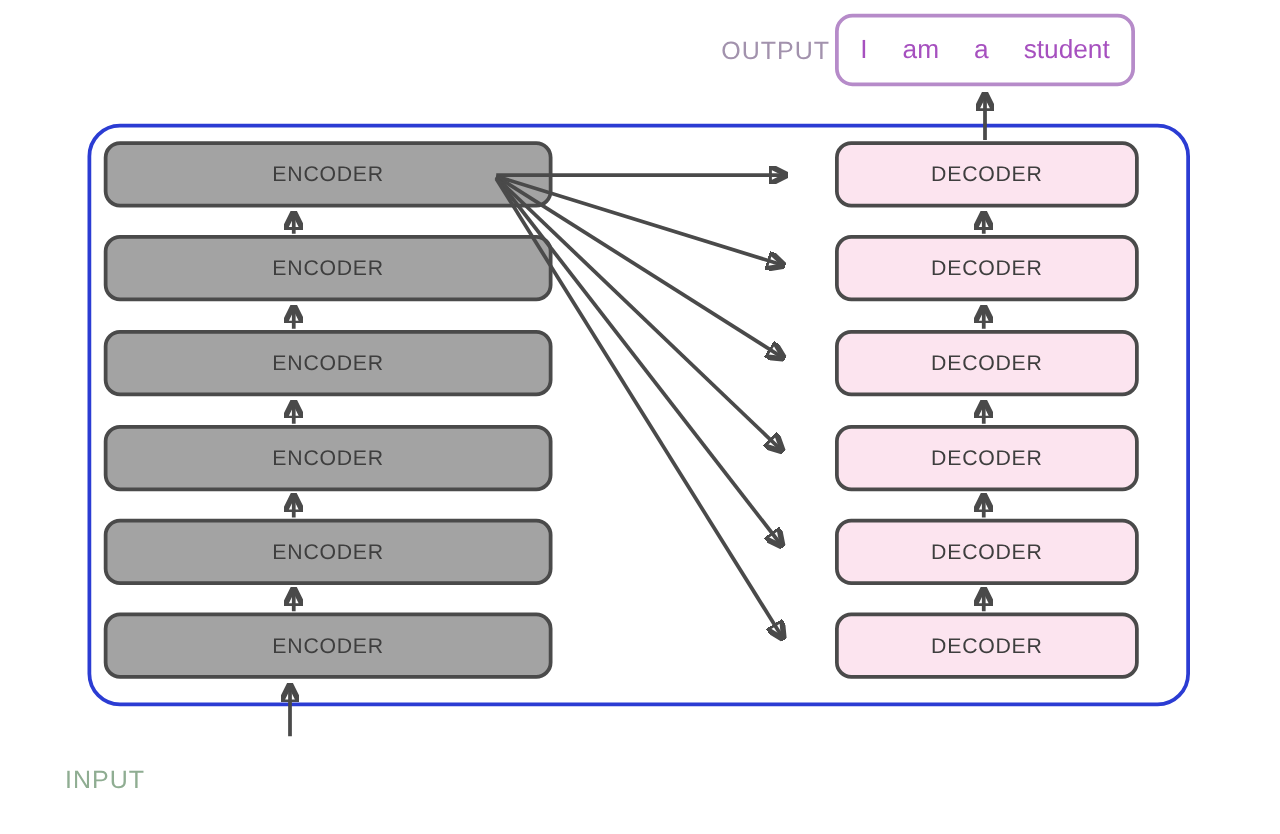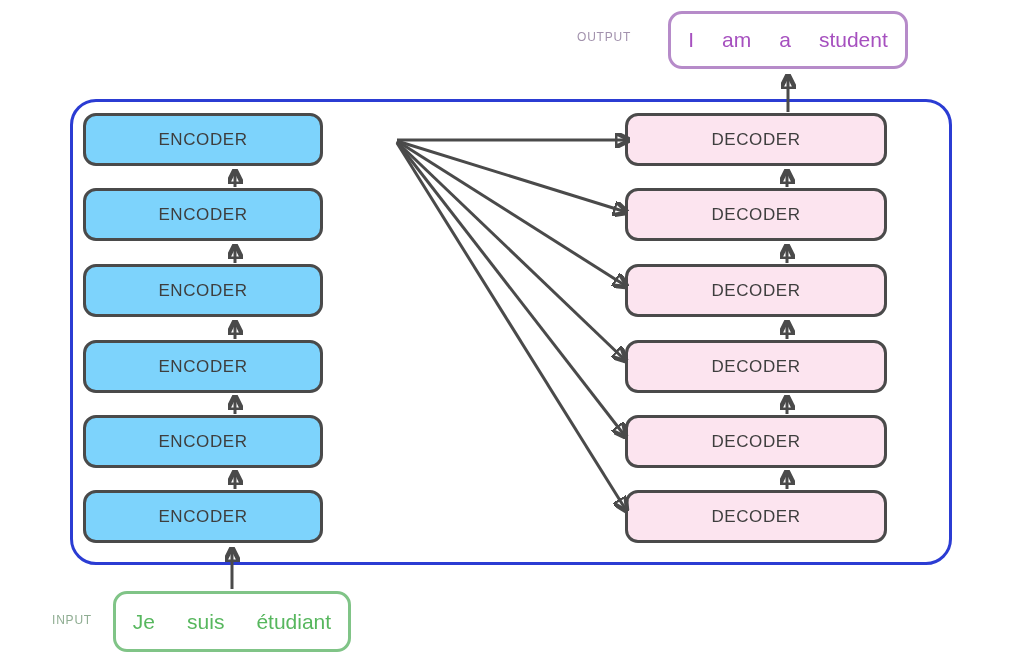--- a/index.html
+++ b/index.html
@@ -27,22 +27,22 @@
   .block {
     position: absolute;
     height: 53px;
     border: 3px solid #4a4a4a;
     border-radius: 13px;
     display: flex; align-items: center; justify-content: center;
     font-size: 17px;
     letter-spacing: 0.6px;
     color: #3e3e3e;
   }
-  .encoder { left: 83px;  width: 240px; background: #7dd3fc; }
-  .decoder { left: 625px; width: 262px; background: #fce4ef; }
+  .encoder { left: 83px;  width: 359px; background: #a3a3a3; }
+  .decoder { left: 668px; width: 243px; background: #fce4ef; }
 
   
   .io-box {
     position: absolute;
     background: #ffffff;
     display: flex; align-items: center; justify-content: center;
     font-size: 21px;
   }
   .output-box {
     left: 668px; top: 11px; width: 240px; height: 58px;
@@ -50,21 +50,21 @@
     color: #a650bf; gap: 28px;
   }
   .input-box {
     left: 113px; top: 591px; width: 238px; height: 61px;
     border: 3px solid #80c487; border-radius: 14px;
     color: #57b75e; gap: 32px;
   }
 
   .io-label {
     position: absolute;
-    font-size: 12px;
+    font-size: 20px;
     letter-spacing: 0.8px;
   }
   .output-label { left: 577px; top: 30px; color: #a292ad; }
   .input-label  { left: 52px;  top: 613px; color: #8fad92; }
 
   .arrows {
     position: absolute; left: 0; top: 0;
     width: 1024px; height: 667px;
     pointer-events: none;
     z-index: 5;
@@ -122,25 +122,20 @@
       <span>DECODER</span>
     </div>
   <div class="block decoder" style="top:415px">
       <span>DECODER</span>
     </div>
   <div class="block decoder" style="top:490px">
       <span>DECODER</span>
     </div>
 
   <span class="io-label input-label">INPUT</span>
-  <div class="io-box input-box">
-    <span>Je</span>
-    <span>suis</span>
-    <span>étudiant</span>
-  </div>
 
   <svg class="arrows" viewBox="0 0 1024 667">
     <defs>
       <marker id="ah" viewBox="0 0 10 10" refX="8.5" refY="5" markerWidth="5" markerHeight="5" orient="auto-start-reverse">
         <path d="M0,0 L10,5 L0,10 z" fill="#4a4a4a" stroke="none"></path>
       </marker>
     </defs>
 
     <line x1="235" y1="187" x2="235" y2="171" marker-end="url(#ah)"></line>
     <line x1="235" y1="263" x2="235" y2="246" marker-end="url(#ah)"></line>

